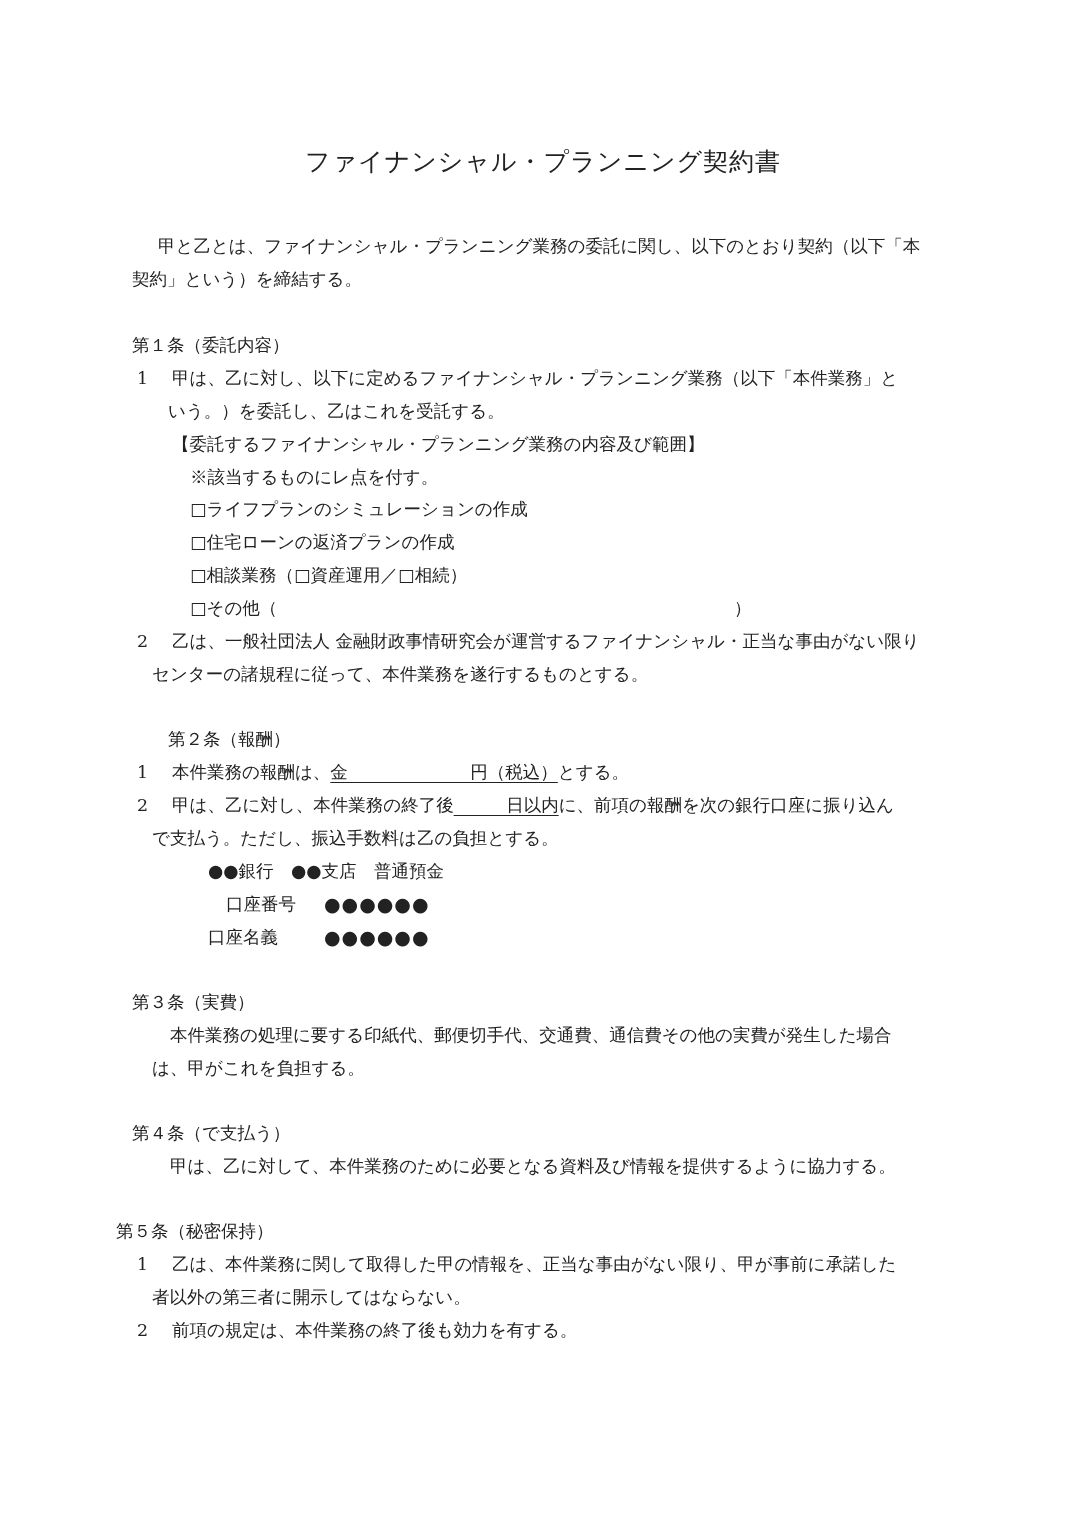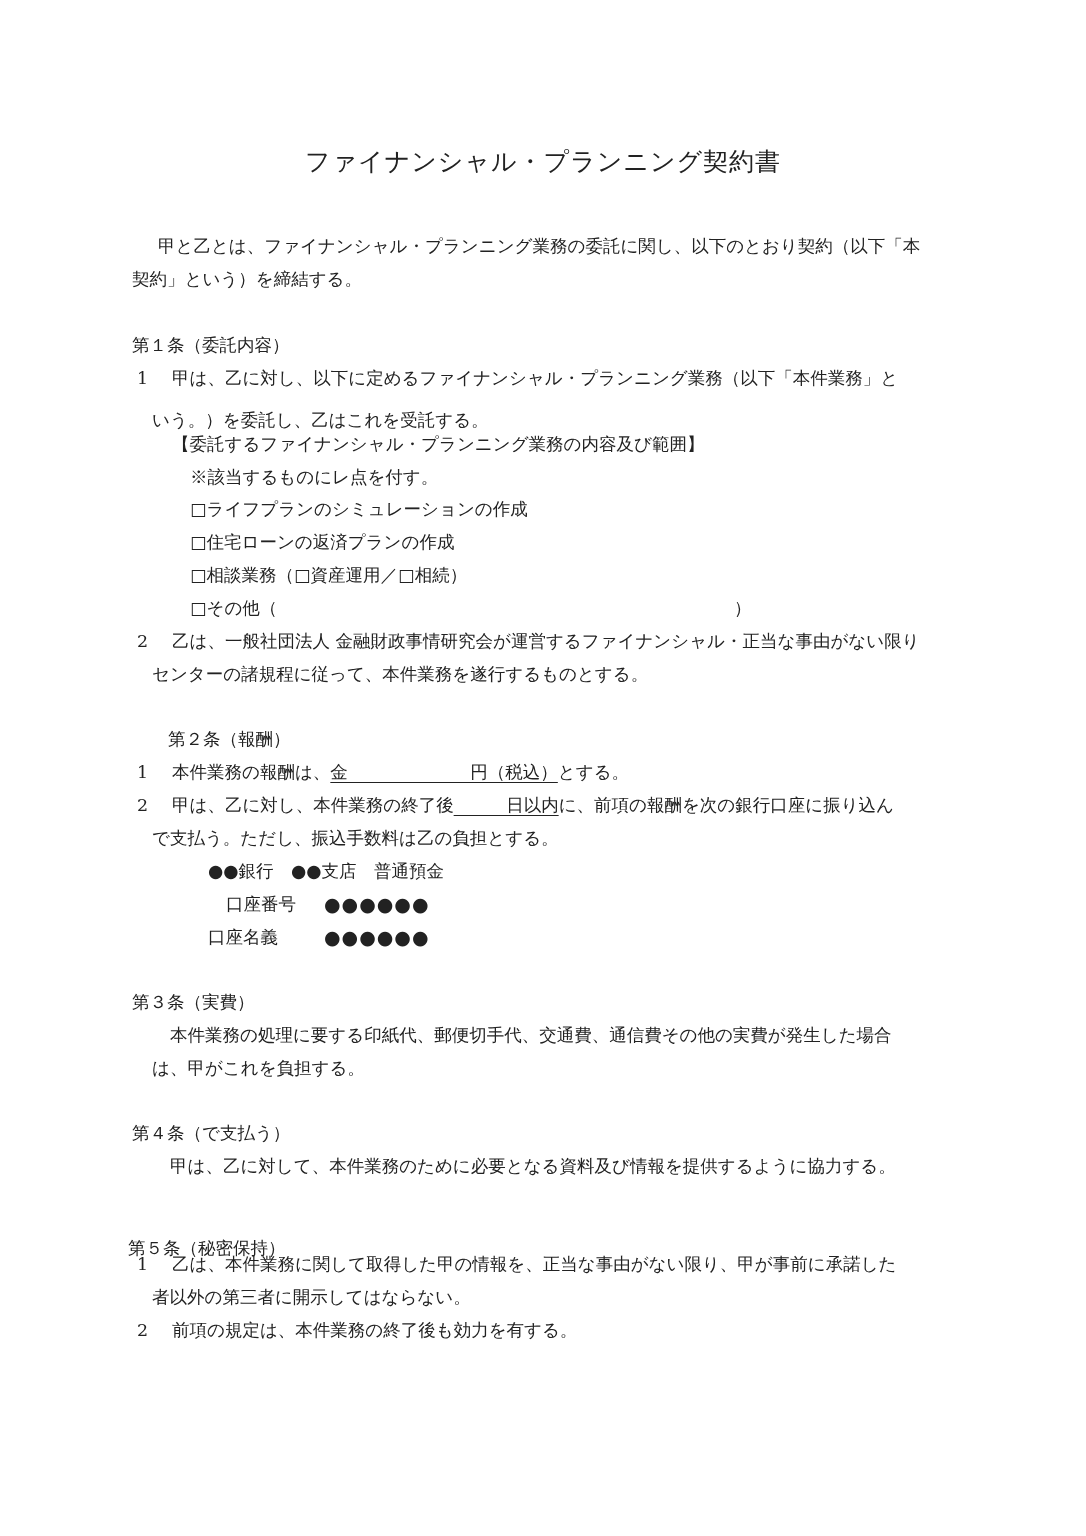--- a/index.html
+++ b/index.html
@@ -25,21 +25,21 @@
 <div class="page">
 
   <div class="title">ファイナンシャル・プランニング契約書</div>
 
   <div class="line" style="left:150px; top:234px;margin-left:8px;">甲と乙とは、ファイナンシャル・プランニング業務の委託に関し、以下のとおり契約（以下「本</div>
   <div class="line" style="left:132px; top:267px;">契約」という）を締結する。</div>
 
   <div class="line" style="left:132px; top:333px;">第１条（委託内容）</div>
   <div class="line" style="left:137px; top:366px;">1</div>
   <div class="line" style="left:172px; top:366px;">甲は、乙に対し、以下に定めるファイナンシャル・プランニング業務（以下「本件業務」と</div>
-  <div class="line" style="left:152px; top:399px;margin-top:9px;">いう。）を委託し、乙はこれを受託する。</div>
+  <div class="line" style="left:168px; top:399px;">いう。）を委託し、乙はこれを受託する。</div>
   <div class="line" style="left:172px; top:432px;">【委託するファイナンシャル・プランニング業務の内容及び範囲】</div>
   <div class="line" style="left:190px; top:465px;">※該当するものにレ点を付す。</div>
 
   <div class="line" style="left:190px; top:497px;">
     <span>□</span><span>ライフプランのシミュレーションの作成</span>
   </div>
   <div class="line" style="left:190px; top:530px;">
     <span>□</span><span>住宅ローンの返済プランの作成</span>
   </div>
   <div class="line" style="left:190px; top:563px;">
@@ -71,20 +71,20 @@
   <div class="line" style="left:208px; top:925px;">口座名義</div>
   <div class="line dots" style="left:324px; top:925px;">●●●●●●</div>
 
   <div class="line" style="left:132px; top:990px;">第３条（実費）</div>
   <div class="line" style="left:170px; top:1023px;">本件業務の処理に要する印紙代、郵便切手代、交通費、通信費その他の実費が発生した場合</div>
   <div class="line" style="left:152px; top:1056px;">は、甲がこれを負担する。</div>
 
   <div class="line" style="left:132px; top:1121px;">第４条（で支払う）</div>
   <div class="line" style="left:170px; top:1154px;">甲は、乙に対して、本件業務のために必要となる資料及び情報を提供するように協力する。</div>
 
-  <div class="line" style="left:128px; top:1219px;margin-top:17px;">第５条（秘密保持）</div>
+  <div class="line" style="left:116px; top:1219px;">第５条（秘密保持）</div>
   <div class="line" style="left:137px; top:1252px;">1</div>
   <div class="line" style="left:172px; top:1252px;">乙は、本件業務に関して取得した甲の情報を、正当な事由がない限り、甲が事前に承諾した</div>
   <div class="line" style="left:152px; top:1285px;">者以外の第三者に開示してはならない。</div>
   <div class="line" style="left:137px; top:1318px;">2</div>
   <div class="line" style="left:172px; top:1318px;">前項の規定は、本件業務の終了後も効力を有する。</div>
 
 </div>
 
 </body></html>

